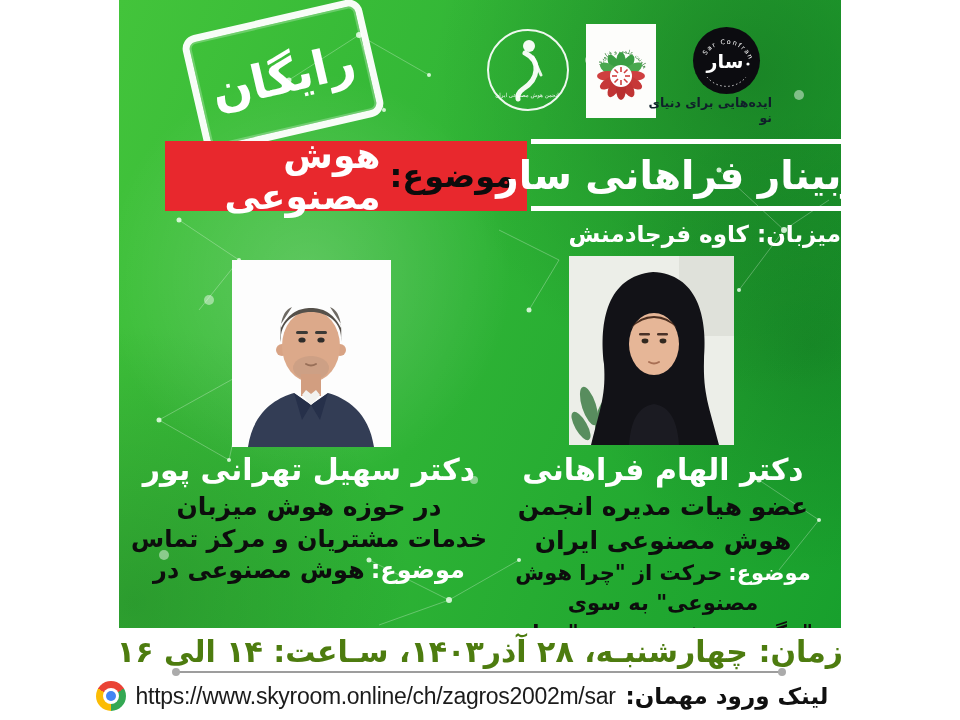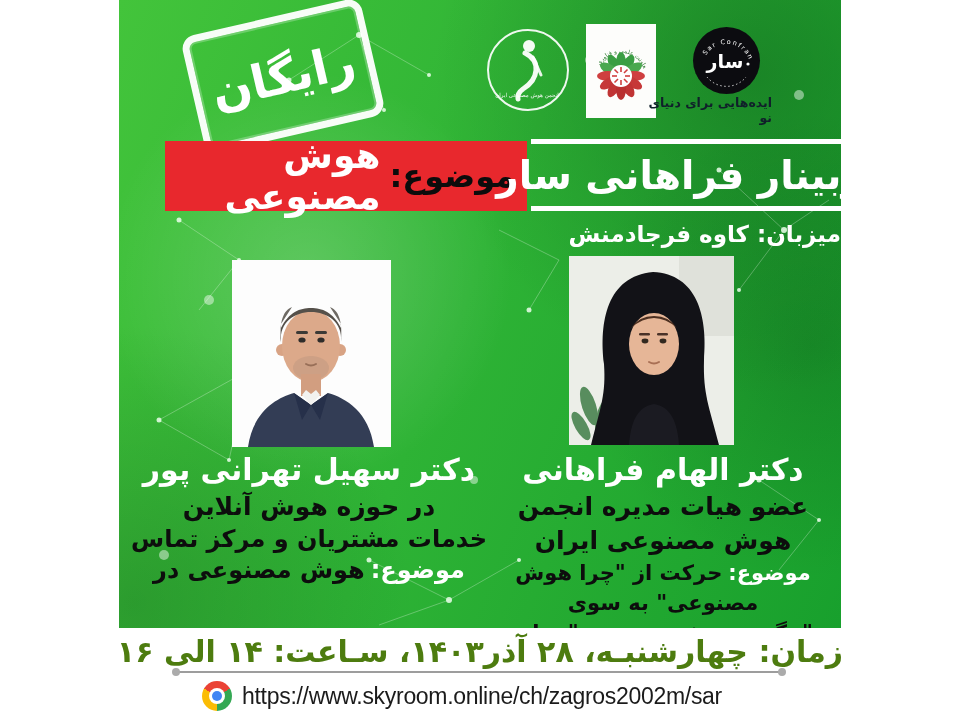--- a/index.html
+++ b/index.html
@@ -277,21 +277,21 @@
         <rect x="88" y="77" width="11" height="2.6" rx="1.3" fill="#4a3228"></rect>
         <ellipse cx="76" cy="85" rx="3.4" ry="2.4" fill="#32281f"></ellipse>
         <ellipse cx="94" cy="85" rx="3.4" ry="2.4" fill="#32281f"></ellipse>
         <path d="M80,106 Q85,109 90,106" stroke="#a86f54" stroke-width="2" fill="none" stroke-linecap="round"></path>
         <path d="M60,189 C62,160 72,150 85,148 C98,150 108,160 110,189 Z" fill="#1b1b22"></path>
       </svg>
     </div>
 
     <div class="block left">
       <div class="sp-name">دکتر سهیل تهرانی پور</div>
-      <div class="sp-role">در حوزه هوش آنلاین</div>
+      <div class="sp-role">در حوزه هوش میزبان</div>
       <div class="sp-topic">خدمات مشتریان و مرکز تماس</div>
       <div class="sp-topic">
         <span class="lbl">موضوع:</span><span>هوش مصنوعی در</span>
       </div>
     </div>
 
     <div class="block right">
       <div class="sp-name">دکتر الهام فراهانی</div>
       <div class="sp-role">عضو هیات مدیره انجمن</div>
       <div class="sp-role">هوش مصنوعی ایران</div>
@@ -301,15 +301,16 @@
       <div class="sp-topic">"چگونه هوش مصنوعی" برای دولت ها</div>
     </div>
 
   </div>
 
   <div class="time-line">زمان: چهارشنبـه، ۲۸ آذر۱۴۰۳، سـاعت: ۱۴ الی ۱۶</div>
   <div class="divider"></div>
   <div class="link-row">
     <span class="chrome"></span>
     <a class="link-url" href="#">https://www.skyroom.online/ch/zagros2002m/sar</a>
+    <span class="link-label">لینک ورود مهمان:</span>
   </div>
 
 </div>
 
 </body></html>

